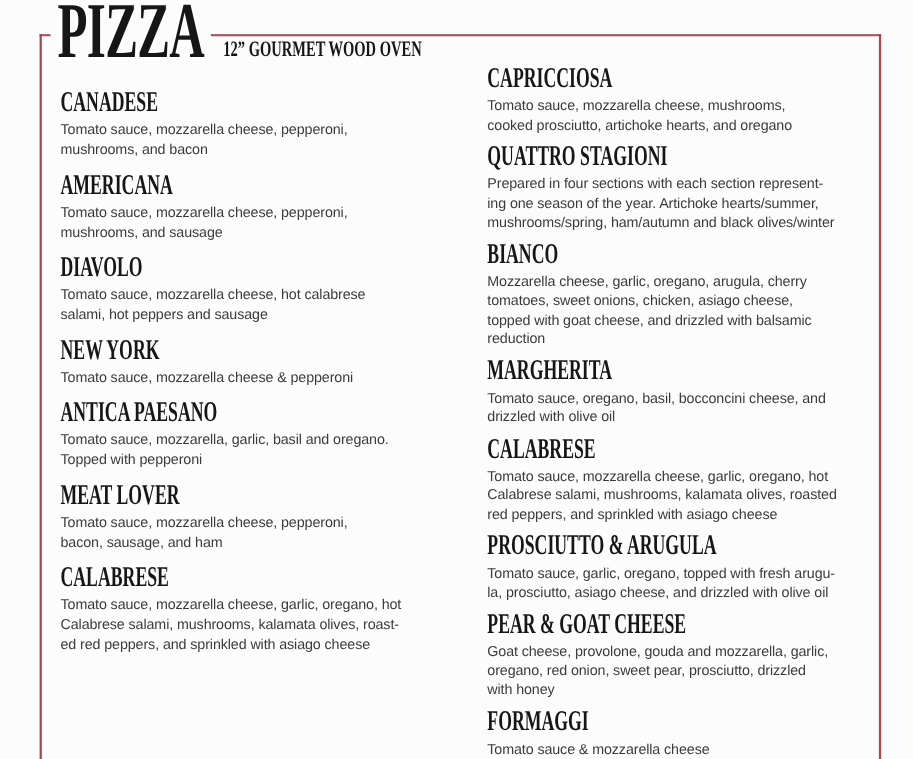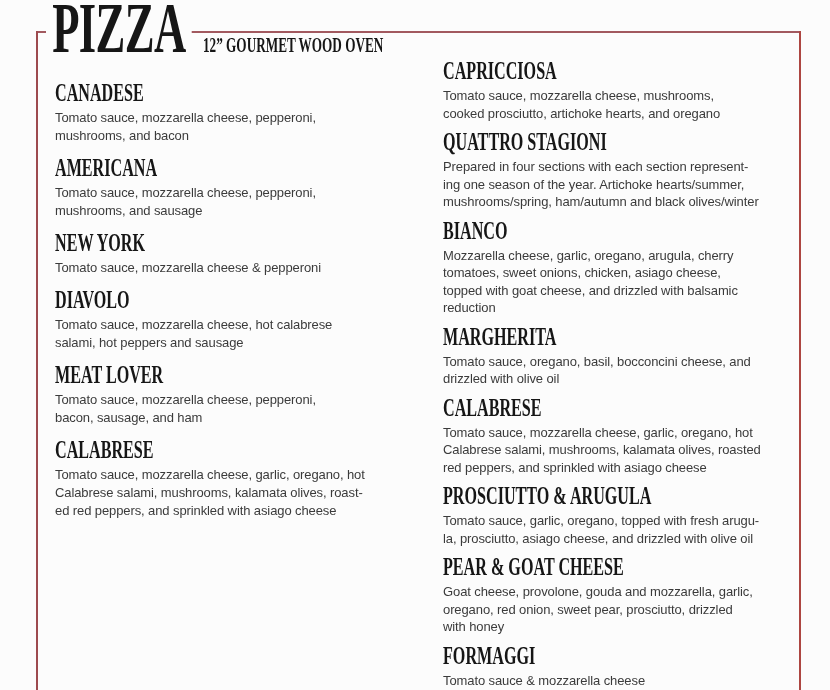--- a/index.html
+++ b/index.html
@@ -114,27 +114,32 @@
       <h2 class="item-name">CANADESE</h2>
       <p class="item-desc">Tomato sauce, mozzarella cheese, pepperoni,
 mushrooms, and bacon</p>
     </section>
     <section class="item">
       <h2 class="item-name">AMERICANA</h2>
       <p class="item-desc">Tomato sauce, mozzarella cheese, pepperoni,
 mushrooms, and sausage</p>
     </section>
     <section class="item">
+      <h2 class="item-name">DIAVOLO</h2>
+      <p class="item-desc">Tomato sauce, mozzarella cheese, hot calabrese
+salami, hot peppers and sausage</p>
+    </section>
+    <section class="item">
       <h2 class="item-name">NEW YORK</h2>
       <p class="item-desc">Tomato sauce, mozzarella cheese &amp; pepperoni</p>
     </section>
     <section class="item">
-      <h2 class="item-name">DIAVOLO</h2>
-      <p class="item-desc">Tomato sauce, mozzarella cheese, hot calabrese
-salami, hot peppers and sausage</p>
+      <h2 class="item-name">ANTICA PAESANO</h2>
+      <p class="item-desc">Tomato sauce, mozzarella, garlic, basil and oregano.
+Topped with pepperoni</p>
     </section>
     <section class="item">
       <h2 class="item-name">MEAT LOVER</h2>
       <p class="item-desc">Tomato sauce, mozzarella cheese, pepperoni,
 bacon, sausage, and ham</p>
     </section>
     <section class="item">
       <h2 class="item-name">CALABRESE</h2>
       <p class="item-desc">Tomato sauce, mozzarella cheese, garlic, oregano, hot
 Calabrese salami, mushrooms, kalamata olives, roast-

